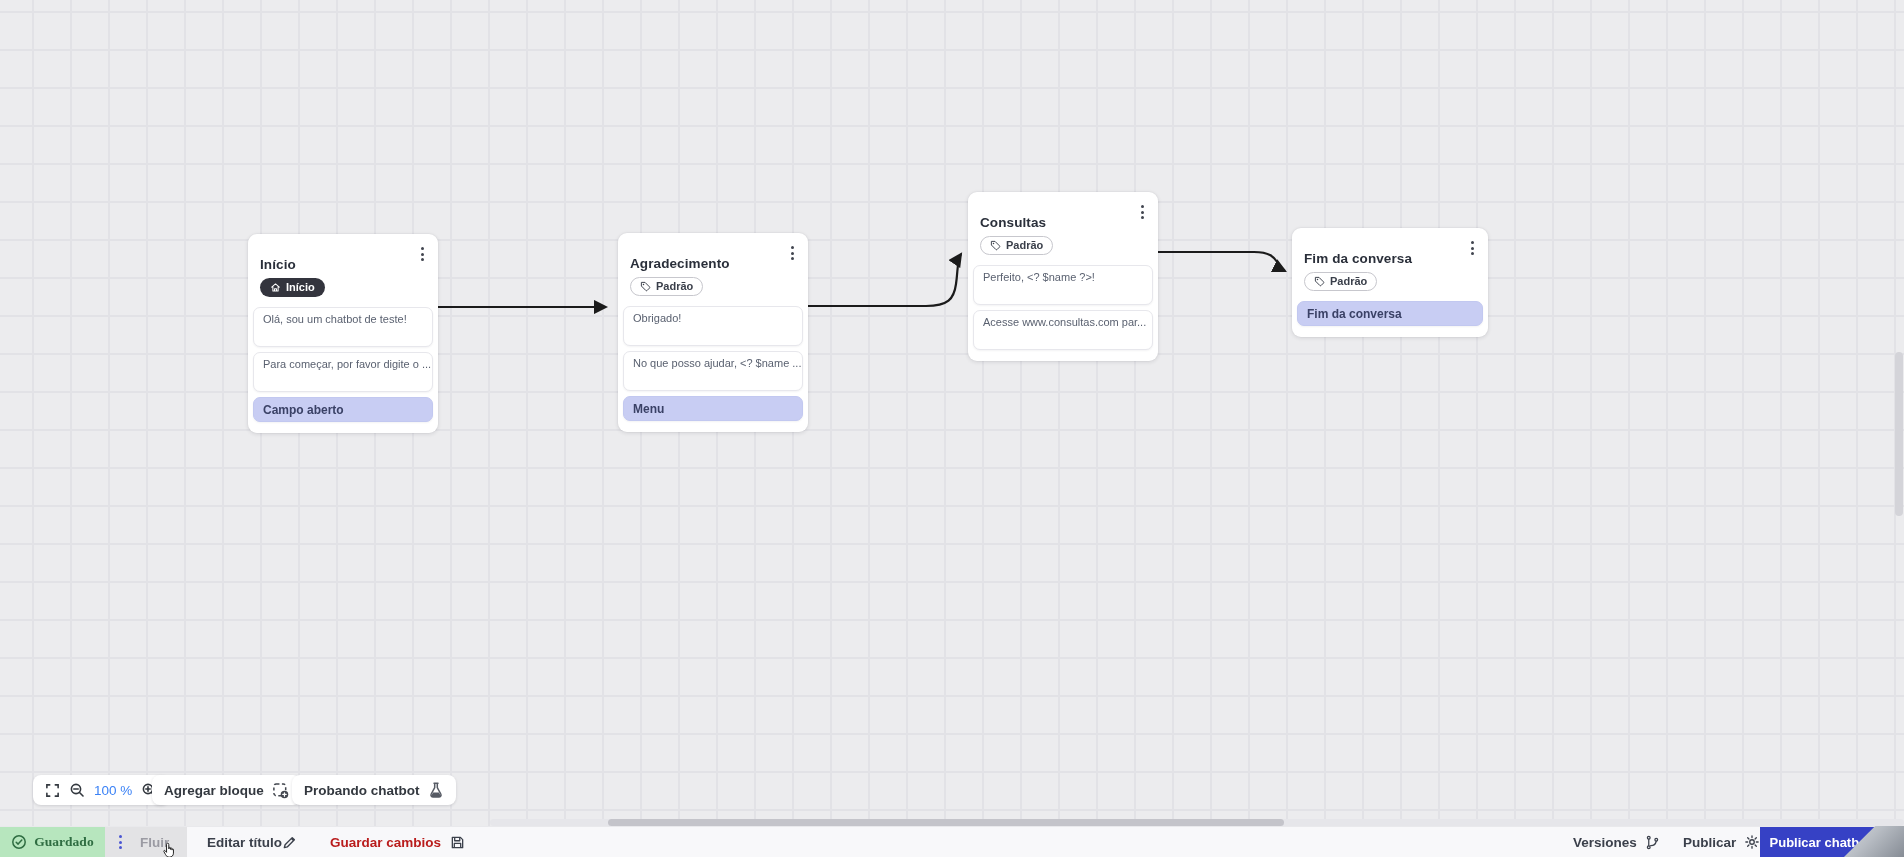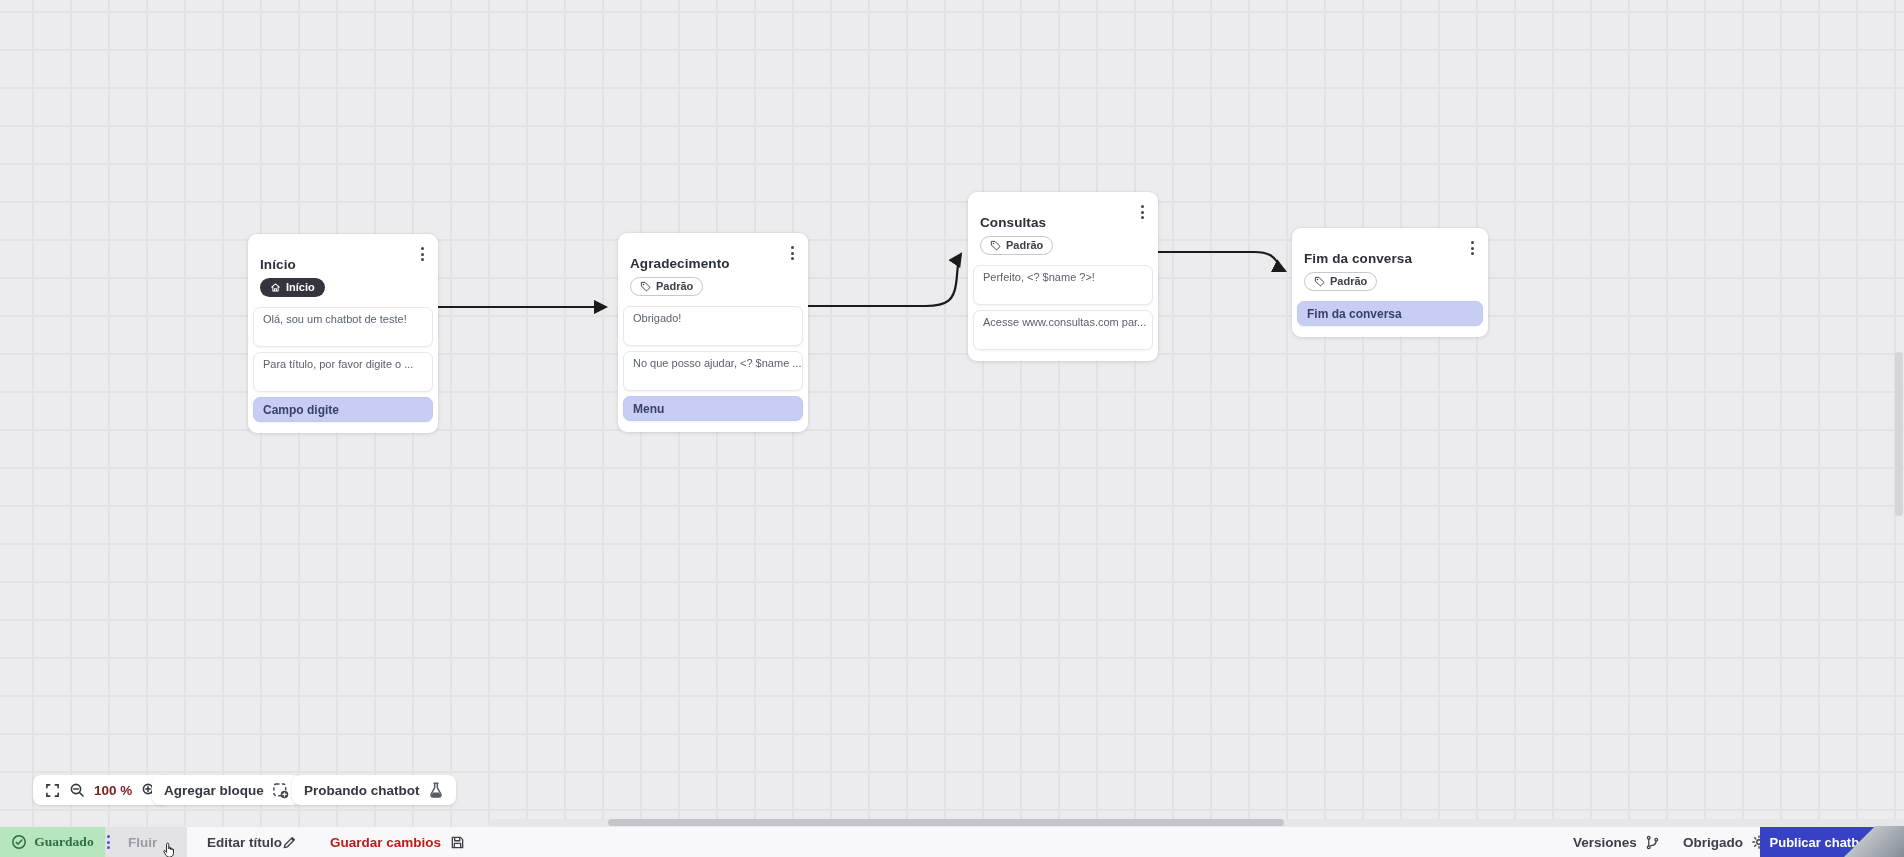--- a/index.html
+++ b/index.html
@@ -56,39 +56,39 @@
   }
 
   
   .float-btn {
     position:absolute; height:30px; background:#fff; border-radius:8px;
     box-shadow:0 1px 3px rgba(25,25,45,.14);
     display:flex; align-items:center; gap:8px; padding:0 12px;
     font-size:13.5px; font-weight:600; color:#33383f; cursor:pointer;
   }
   #zoombar { left:33px; top:775px; gap:9px; }
-  #zoombar .zl { font-size:13.5px; font-weight:700; color:#7f1d1d; }
+  #zoombar .zl { font-size:13.5px; font-weight:400; color:#3b82f6; }
   #addblock { left:152px; top:775px; }
   #testbot  { left:292px; top:775px; }
   .icon { display:inline-flex; align-items:center; }
 
   
   #hscroll-track { position:absolute; left:490px; top:819px; width:1414px; height:7px; background:#e6e6ea; border-radius:4px; }
   #hscroll-thumb { position:absolute; left:118px; top:0; width:676px; height:7px; background:#c4c4ca; border-radius:4px; }
   #vscroll-thumb { position:absolute; left:1895px; top:352px; width:8px; height:164px; background:#d4d4d9; border-radius:4px; }
 
   
   #statusbar {
     position:absolute; left:0; bottom:0; width:1904px; height:31px;
     background:#f8f8fa; border-top:1px solid #e9e9ec;
     font-size:13.5px; font-weight:600;
   }
   .sb-sec { position:absolute; top:0; height:30px; display:flex; align-items:center; }
   #sb-saved { left:0; width:105px; background:#b7e6be; color:#2f6d42; justify-content:center; gap:7px;font-family:Liberation Serif, serif; }
-  #sb-flow { left:105px; width:82px; background:#e3e3e5; cursor:pointer; gap:16px; }
+  #sb-flow { left:105px; width:82px; background:#e3e3e5; cursor:pointer; padding-left:12px; gap:16px; }
   #sb-flow .label { color:#9b9ba3; }
   #sb-flow .kebab i { background:#4a55d2; }
   #sb-edit { left:207px; color:#3b404b; cursor:pointer; }
   #sb-save { left:330px; gap:9px; color:#b91c1c; cursor:pointer; }
   #sb-versions { left:1573px; gap:8px; color:#3b404b; cursor:pointer;text-align:right; }
   #sb-settings { left:1683px; gap:8px; color:#3b404b; cursor:pointer; }
   #sb-publish {
     left:1760px; width:144px; background:#3641c5; color:#fff;
     justify-content:center; gap:8px; font-weight:700; font-size:13px; cursor:pointer;
   }
@@ -129,22 +129,22 @@
       <span class="badge-dark">
         <span class="icon">
           <svg width="11" height="11" viewBox="0 0 16 16">
               <path d="M2.5 7.6 L8 2.8 L13.5 7.6 M4.2 6.6 V13.2 H11.8 V6.6 M6.6 13.2 V9.8 H9.4 V13.2" fill="none" stroke="#fff" stroke-width="1.5" stroke-linecap="round" stroke-linejoin="round"></path>
             </svg>
         </span>
         <span>Início</span>
       </span>
     </div>
     <div class="msg">Olá, sou um chatbot de teste!</div>
-    <div class="msg">Para título, por favor digite o ...</div>
-    <div class="msg highlight">Campo digite</div>
+    <div class="msg">Para começar, por favor digite o ...</div>
+    <div class="msg highlight">Campo aberto</div>
   </div>
 
   <div class="node" style="left:618px; top:233px; width:190px;">
     <div class="node-header">
       <span class="node-title">Agradecimento</span>
       <span class="kebab">
           <i></i>
           <i></i>
           <i></i>
         </span>
@@ -310,21 +310,21 @@
           <line x1="6" y1="7" x2="6" y2="17"></line>
           <circle cx="6" cy="4.5" r="2.2"></circle>
           <circle cx="6" cy="19.5" r="2.2"></circle>
           <circle cx="18" cy="7.5" r="2.2"></circle>
           <path d="M18 10 a9 9 0 0 1 -9 7"></path>
         </svg>
     </span>
   </div>
 
   <div class="sb-sec" id="sb-settings">
-    <span>Obrigado</span>
+    <span>Publicar</span>
     <span class="icon">
       <svg width="16" height="16" viewBox="0 0 24 24" fill="none" stroke="#3b404b" stroke-width="2" stroke-linecap="round">
           <circle cx="12" cy="12" r="3.4"></circle>
           <path d="M12 2.8v2.6 M12 18.6v2.6 M2.8 12h2.6 M18.6 12h2.6 M5.5 5.5l1.9 1.9 M16.6 16.6l1.9 1.9 M5.5 18.5l1.9-1.9 M16.6 7.4l1.9-1.9"></path>
         </svg>
     </span>
   </div>
 
   <div class="sb-sec" id="sb-publish">
     <span>Publicar chatbot</span>

